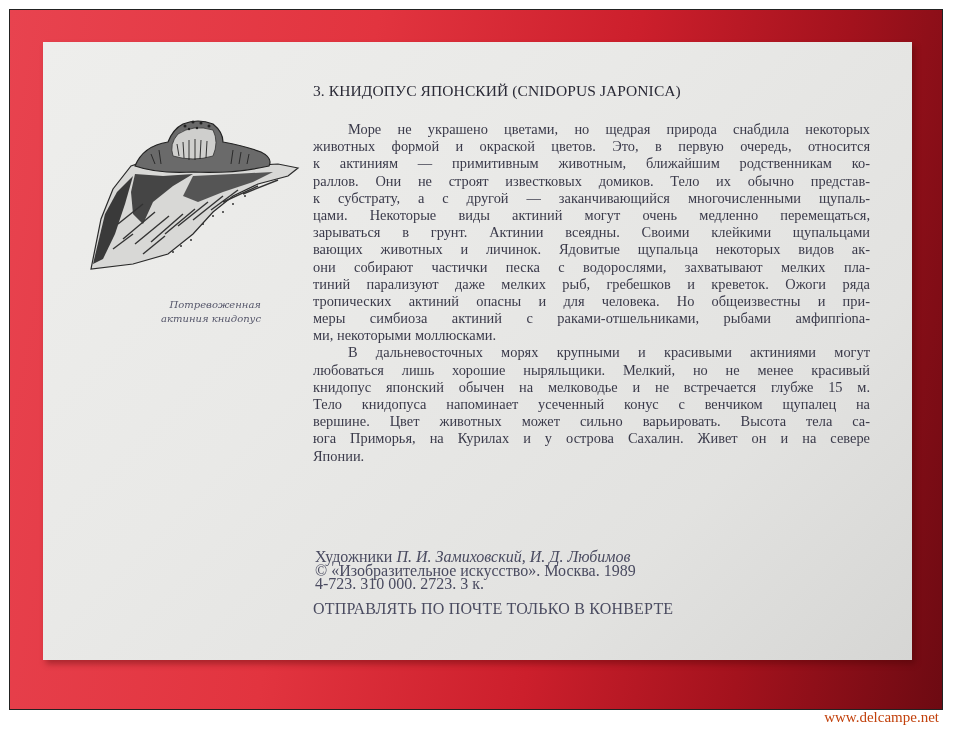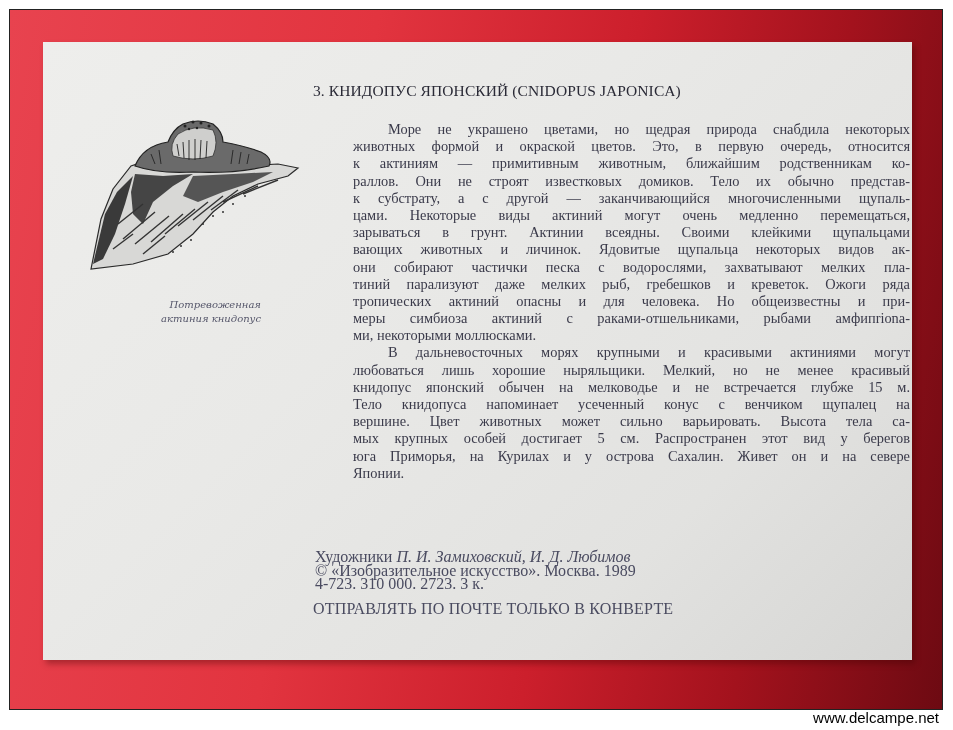--- a/index.html
+++ b/index.html
@@ -61,21 +61,20 @@
   }
   .body-text {
     position: absolute;
     left: 270px;
     top: 79px;
     width: 557px;
     font-family: "Liberation Serif", serif;
     font-size: 14.4px;
     line-height: 17.2px;
     color: #3a3a4a;
-    margin-left: 40px;
   }
   .body-text .line {
     display: block;
     text-align: justify;
     text-align-last: justify;
     white-space: nowrap;
     height: 17.2px;
   }
   .body-text .line.last {
     text-align-last: left;
@@ -108,23 +107,23 @@
     top: 713px;
     font-family: Liberation Serif, serif;
     font-size: 14px;
     color: #666;
     margin-top: 20px;
   }
   .watermark-right {
     position: absolute;
     right: 14px;
     top: 709px;
-    font-family: Liberation Sans, sans-serif;
+    font-family: Liberation Serif, serif;
     font-size: 15px;
-    color: #000000;
+    color: #c2410c;
   }
 </style>
 </head>
 <body>
 
 <div class="photo-frame"></div>
 
 <div class="postcard">
 
   <svg class="illustration" viewBox="0 0 230 200">
@@ -203,21 +202,20 @@
     <span class="line">они собирают частички песка с водорослями, захватывают мелких пла-</span>
     <span class="line">тиний парализуют даже мелких рыб, гребешков и креветок. Ожоги ряда</span>
     <span class="line">тропических актиний опасны и для человека. Но общеизвестны и при-</span>
     <span class="line">меры симбиоза актиний с раками-отшельниками, рыбами амфипriona-</span>
     <span class="line last">ми, некоторыми моллюсками.</span>
     <span class="line indent">В дальневосточных морях крупными и красивыми актиниями могут</span>
     <span class="line">любоваться лишь хорошие ныряльщики. Мелкий, но не менее красивый</span>
     <span class="line">книдопус японский обычен на мелководье и не встречается глубже 15 м.</span>
     <span class="line">Тело книдопуса напоминает усеченный конус с венчиком щупалец на</span>
     <span class="line">вершине. Цвет животных может сильно варьировать. Высота тела са-</span>
-    <span class="line">мых крупных особей достигает 5 см. Распространен этот вид у берегов</span>
     <span class="line">юга Приморья, на Курилах и у острова Сахалин. Живет он и на севере</span>
     <span class="line last">Японии.</span>
   </div>
 
   <div class="credits">
     <div>
       <span>Художники</span>
       <span class="it">П. И. Замиховский, И. Д. Любимов</span>
     </div>
     <div>© «Изобразительное искусство». Москва. 1989</div>

